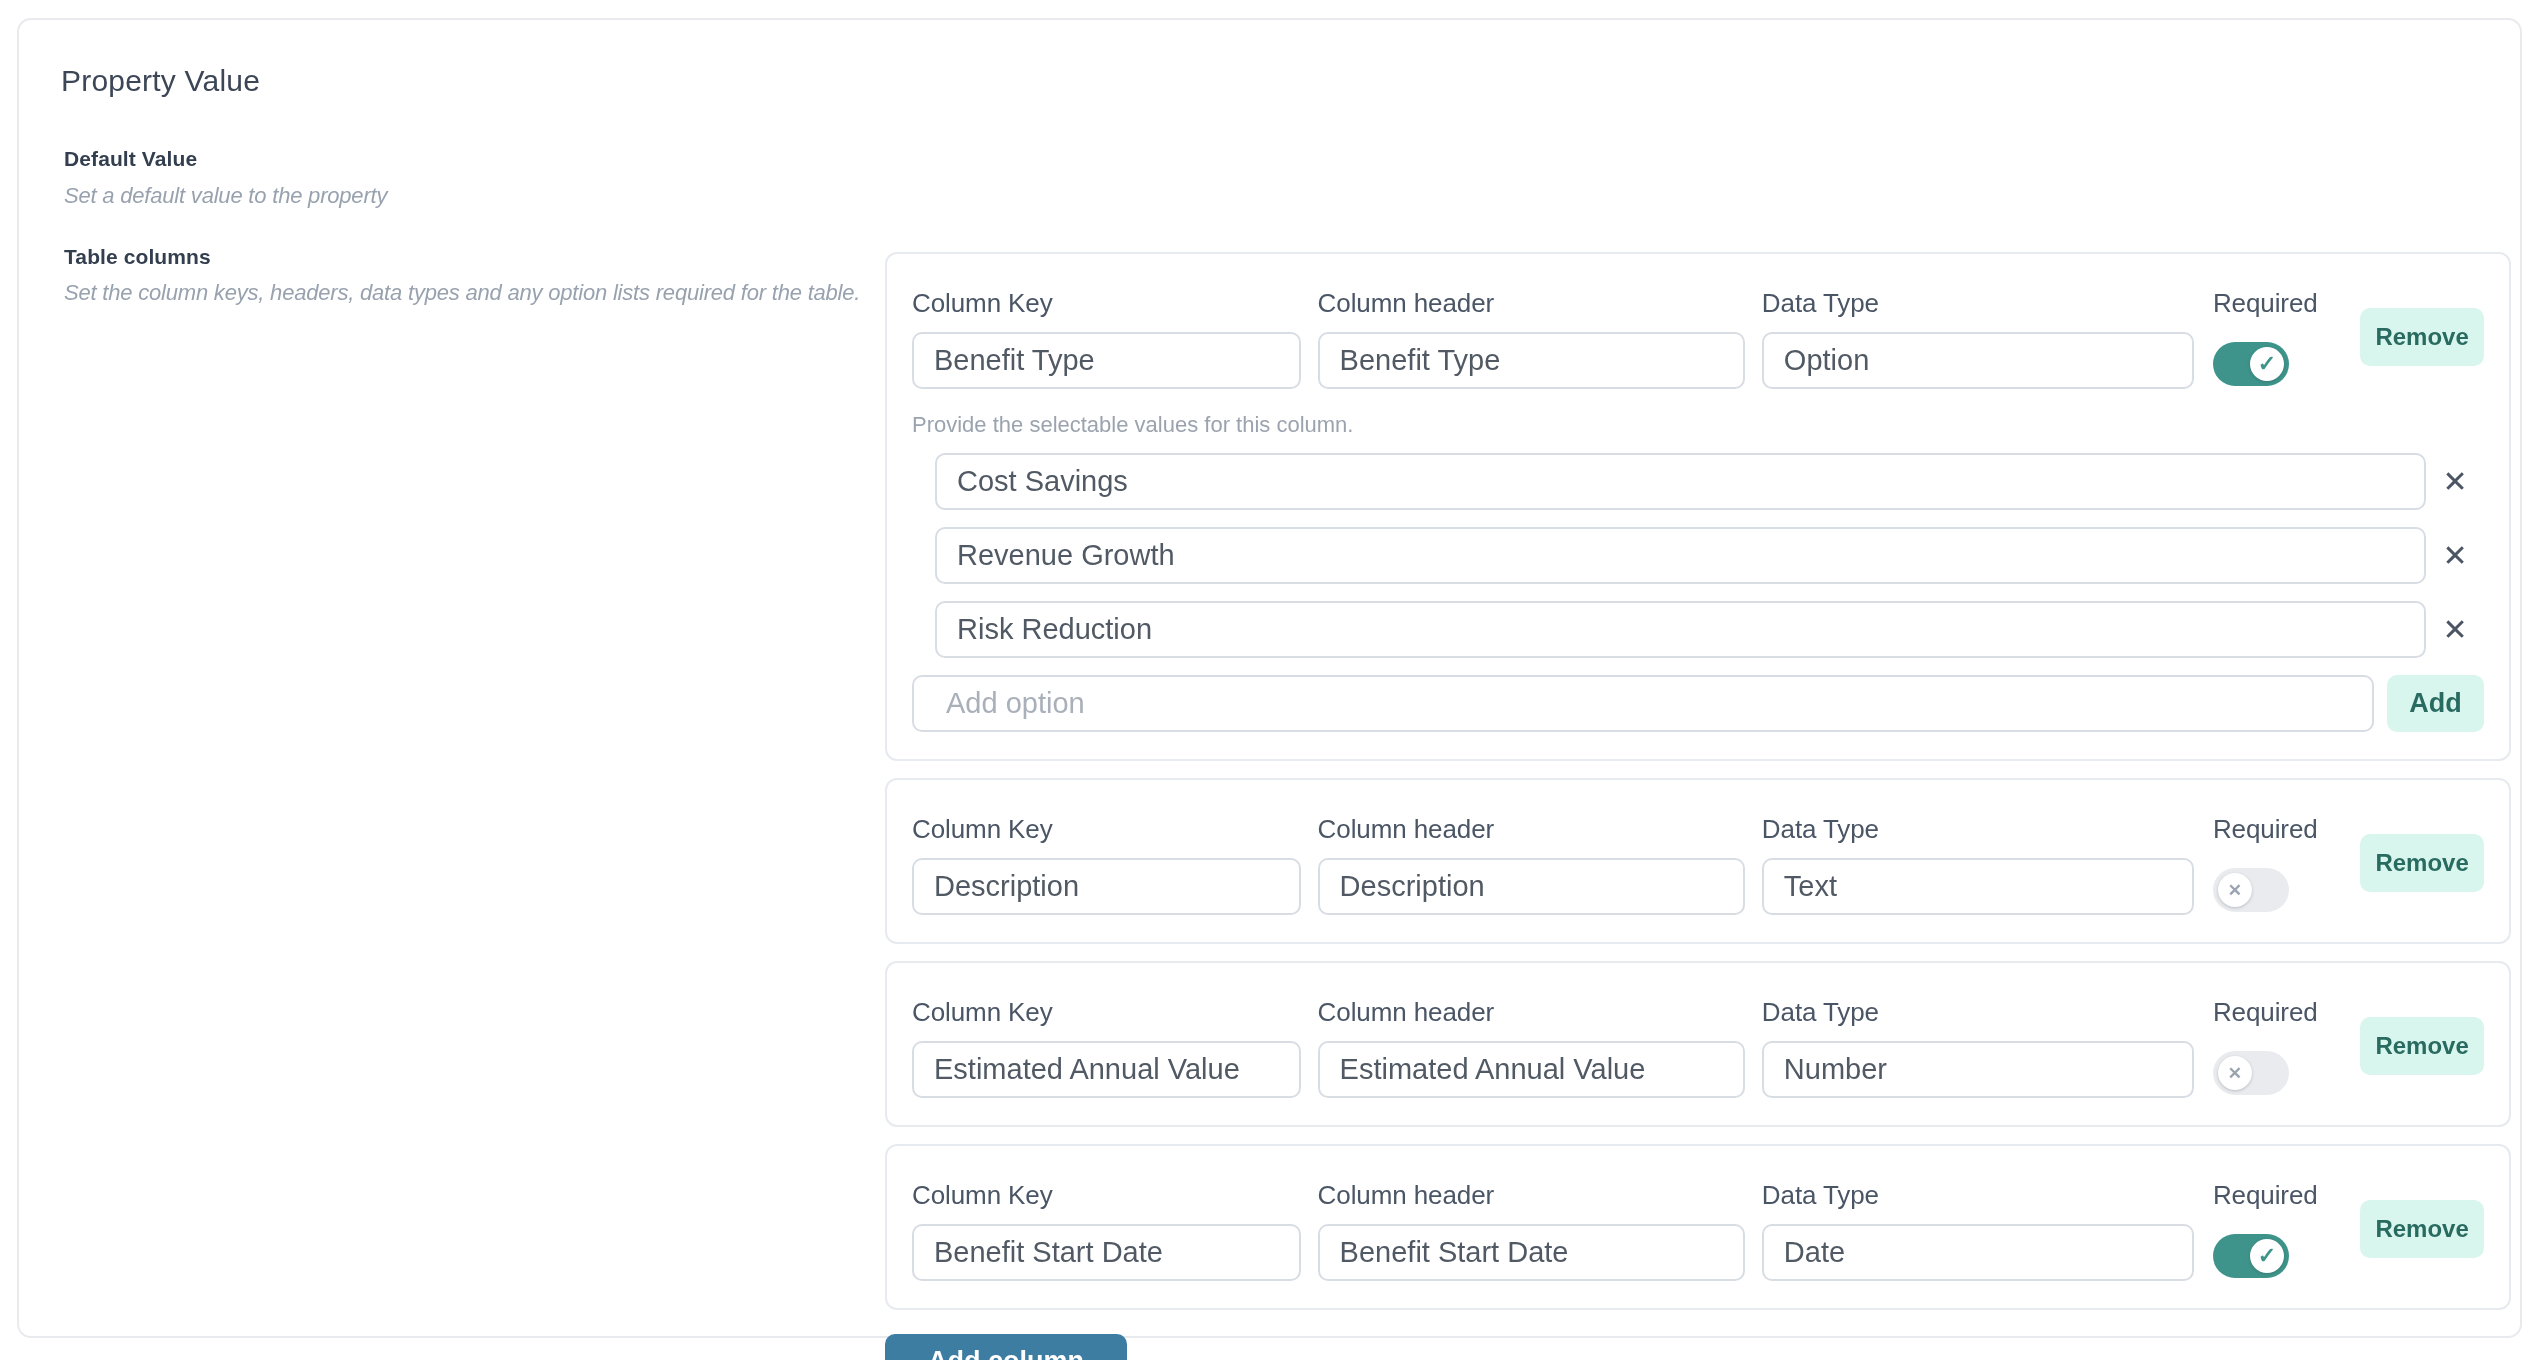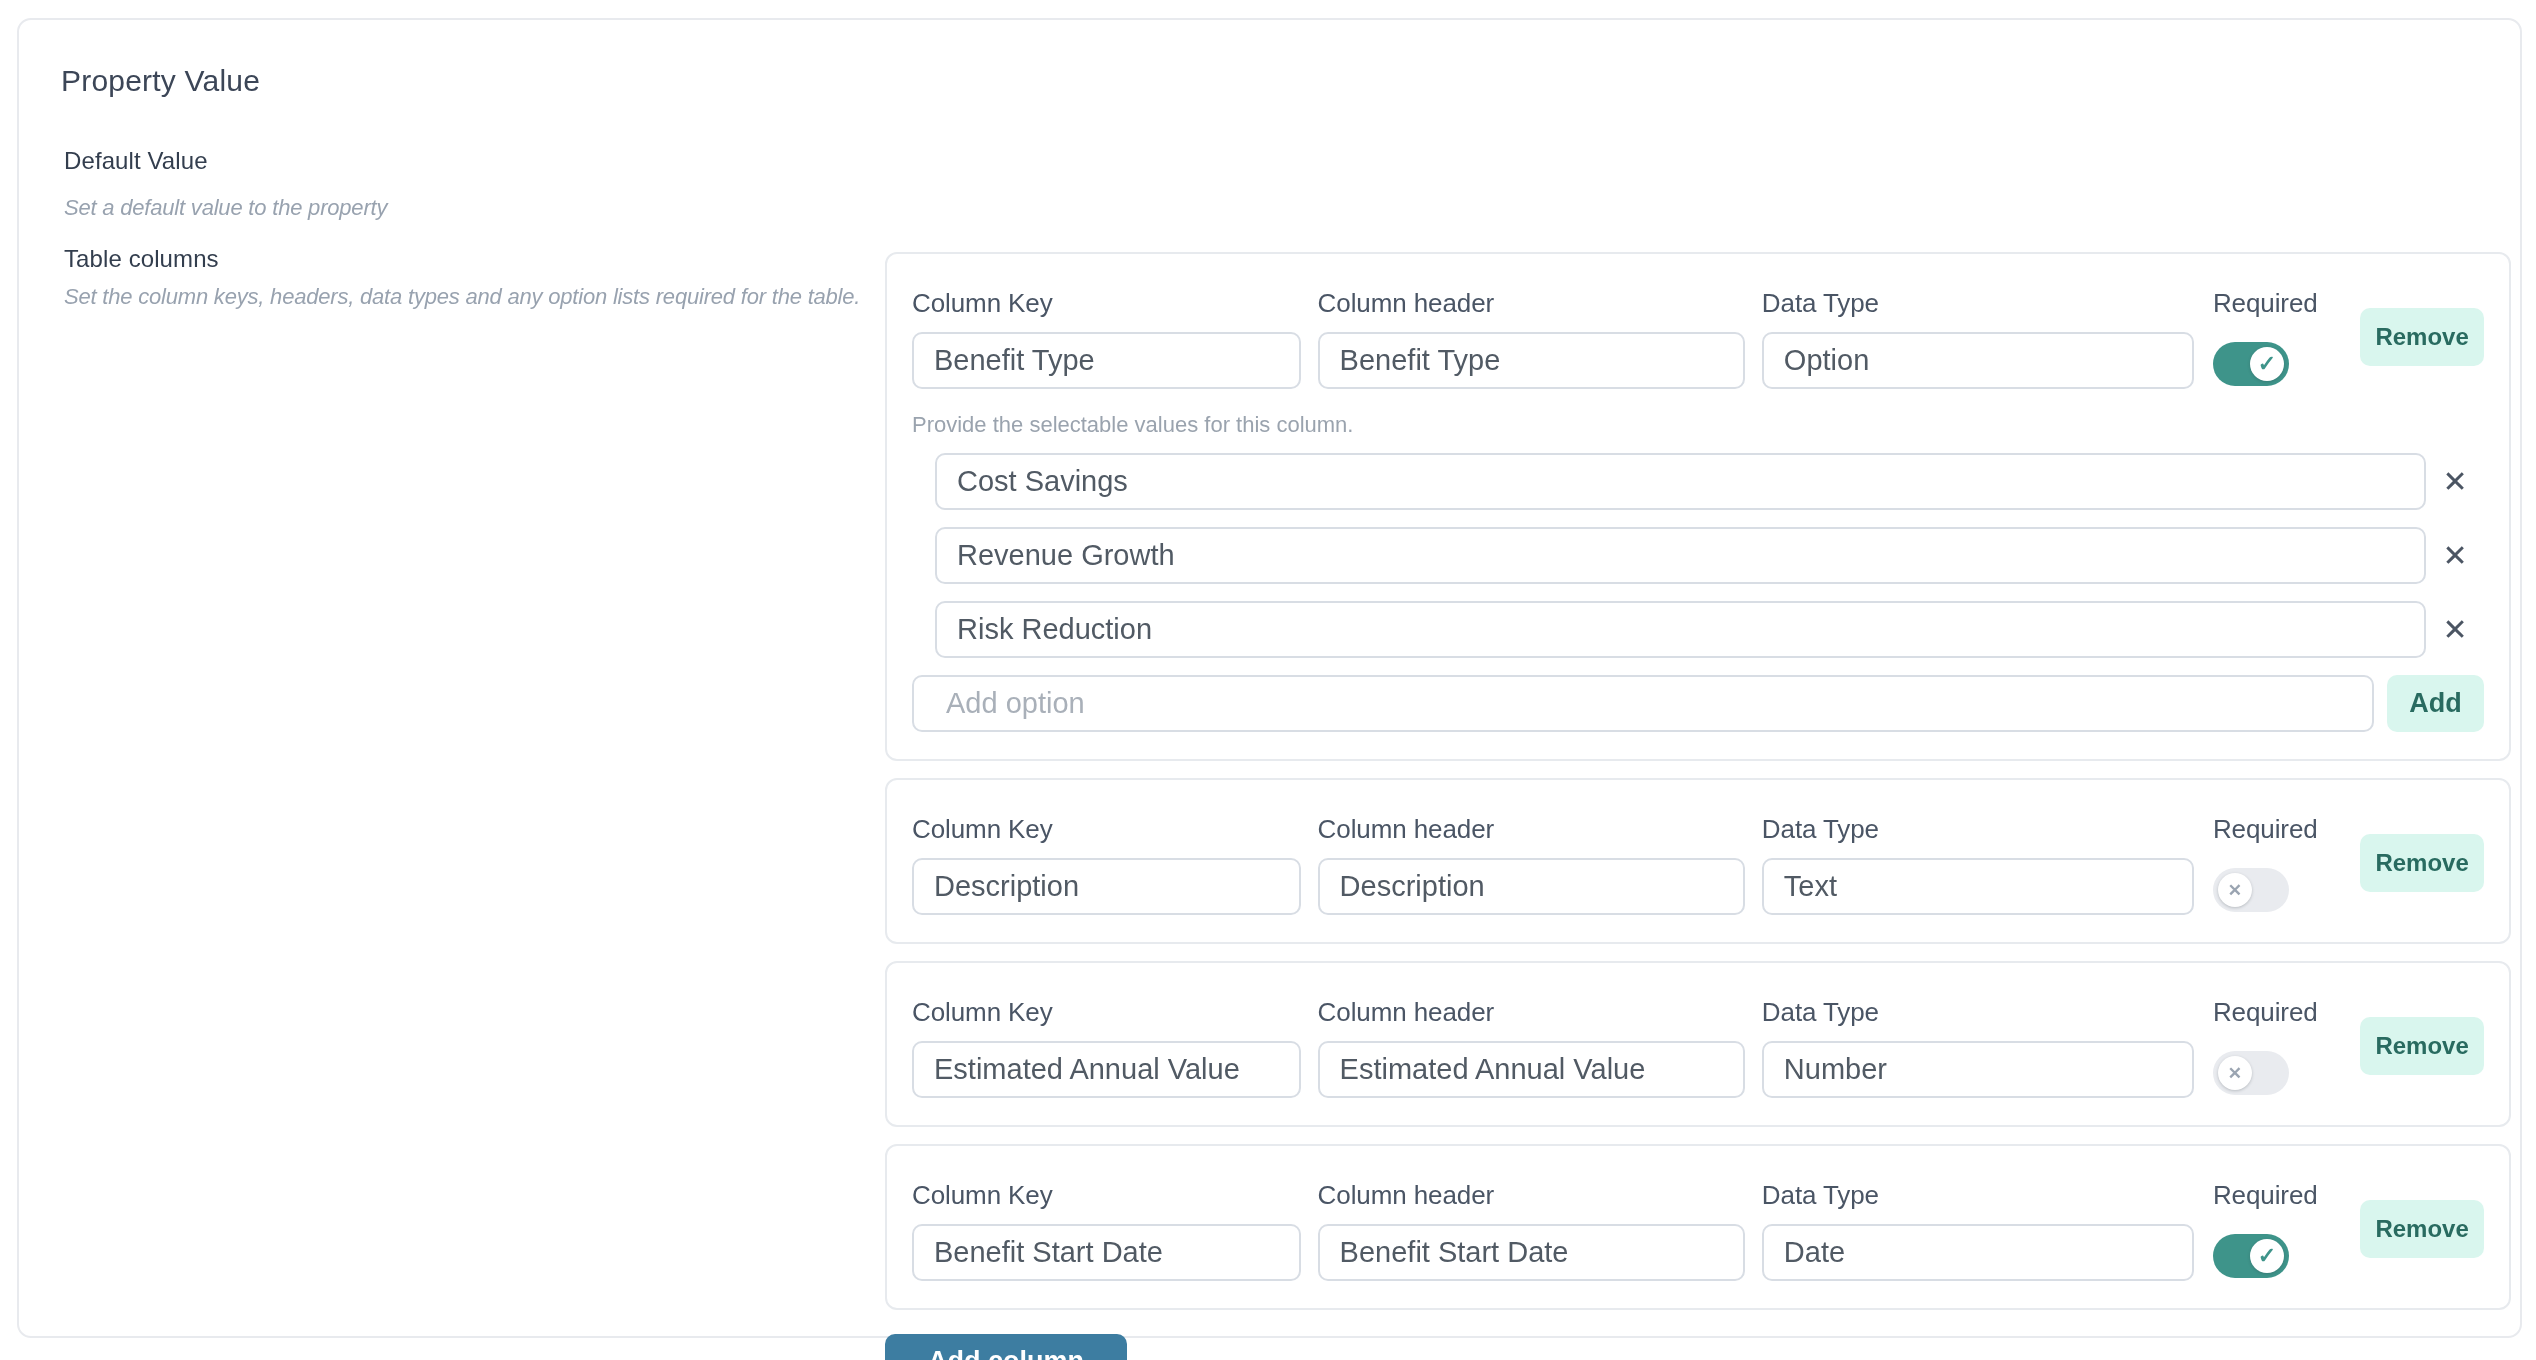--- a/index.html
+++ b/index.html
@@ -15,24 +15,24 @@
     width: 2505px; height: 1320px;
     background: #ffffff;
     border: 2px solid #e8eaee;
     border-radius: 14px;
   }
   .page-title {
     position: absolute; left: 42px; top: 44px;
     font-size: 30px; font-weight: 500; color: #3c4657;
     letter-spacing: 0.2px;
   }
-  .section-head { font-size: 24px; font-weight: 400; color: #333e4e; letter-spacing: 0.1px; }
+  .section-head { font-size: 21px; font-weight: 700; color: #333e4e; letter-spacing: 0.1px; }
   .section-desc { font-style: italic; font-size: 22px; color: #98a2af; letter-spacing: -0.2px; }
   .sec-default { position: absolute; left: 45px; top: 127px; }
-  .sec-default .section-desc { margin-top: 20px; }
+  .sec-default .section-desc { margin-top: 12px; }
   .sec-table { position: absolute; left: 45px; top: 225px; width: 818px; }
   .sec-table .section-desc { margin-top: 11px; }
 
   .cards {
     position: absolute; left: 866px; top: 232px; width: 1626px;
     display: flex; flex-direction: column; gap: 17px;
   }
   .card {
     background: #ffffff;
     border: 2px solid #e7eaee;

